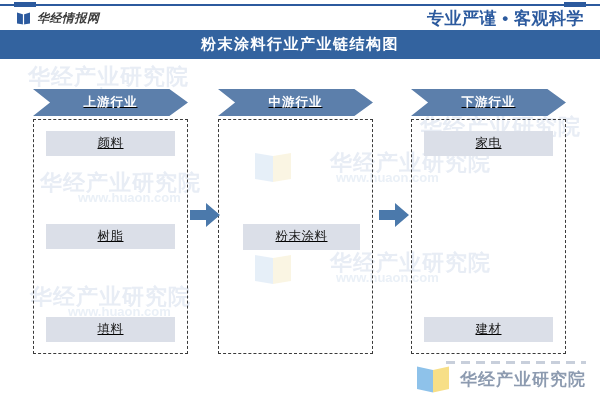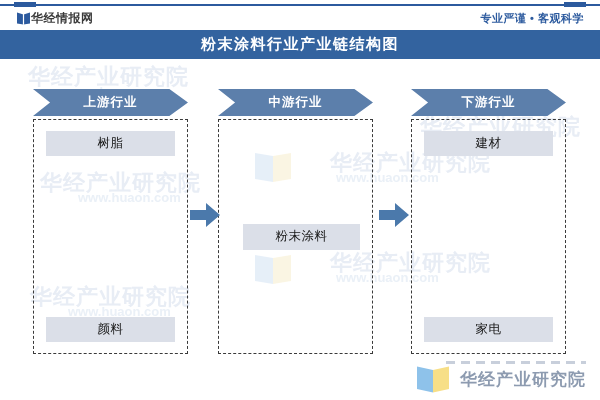--- a/index.html
+++ b/index.html
@@ -66,31 +66,32 @@
     width: 600px; height: 23px;
     display: flex;
     align-items: center;
     justify-content: space-between;
     padding: 0 16px;
     z-index: 3;
   }
   .brand {
     display: flex;
     align-items: center;
-    gap: 0;
+    gap: 6px;
+    font-style: italic;
   }
   .brand-icon { width: 15px; height: 13px; display: block; }
   .brand-text {
     font-size: 12px;
     color: #3a3a3a;
     font-weight: bold;
     letter-spacing: .5px;
   }
   .slogan {
-    font-size: 11px;
+    font-size: 17px;
     color: #2c5a9e;
     font-weight: bold;
     letter-spacing: .5px;
   }
 
   
   .title-bar {
     position: absolute;
     left: 0; top: 30px;
     width: 600px; height: 29px;
@@ -111,20 +112,21 @@
   .diagram {
     position: absolute;
     left: 0; top: 59px;
     width: 600px; height: 296px;
     z-index: 2;
   }
 
   .column {
     position: absolute;
     top: 30px;
+    text-decoration: underline;
   }
   .col-up   { left: 33px;  width: 155px; }
   .col-mid  { left: 218px; width: 155px; }
   .col-down { left: 411px; width: 155px; text-align: center; }
 
   .chev {
     position: relative;
     height: 27px;
     background: #5c7fab;
     color: #ffffff;
@@ -250,37 +252,38 @@
 
   <div class="title-bar">
     <span class="title-text">粉末涂料行业产业链结构图</span>
   </div>
 
   <div class="diagram">
 
     <div class="column col-up">
       <div class="chev">上游行业</div>
       <div class="dashed-box spread">
+        <div class="node">颜料</div>
         <div class="node">树脂</div>
-        <div class="node">颜料</div>
+        <div class="node">填料</div>
       </div>
     </div>
 
     <div class="column col-mid">
       <div class="chev">中游行业</div>
       <div class="dashed-box center">
         <div class="node mid">粉末涂料</div>
       </div>
     </div>
 
     <div class="column col-down">
       <div class="chev">下游行业</div>
       <div class="dashed-box spread">
+        <div class="node">家电</div>
         <div class="node">建材</div>
-        <div class="node">家电</div>
       </div>
     </div>
 
     <svg class="arrow a1" viewBox="0 0 30 26">
       <path d="M0 8 L16 8 L16 1 L30 13 L16 25 L16 18 L0 18 Z" fill="#4b79ab"></path>
     </svg>
     <svg class="arrow a2" viewBox="0 0 30 26">
       <path d="M0 8 L16 8 L16 1 L30 13 L16 25 L16 18 L0 18 Z" fill="#4b79ab"></path>
     </svg>
 

